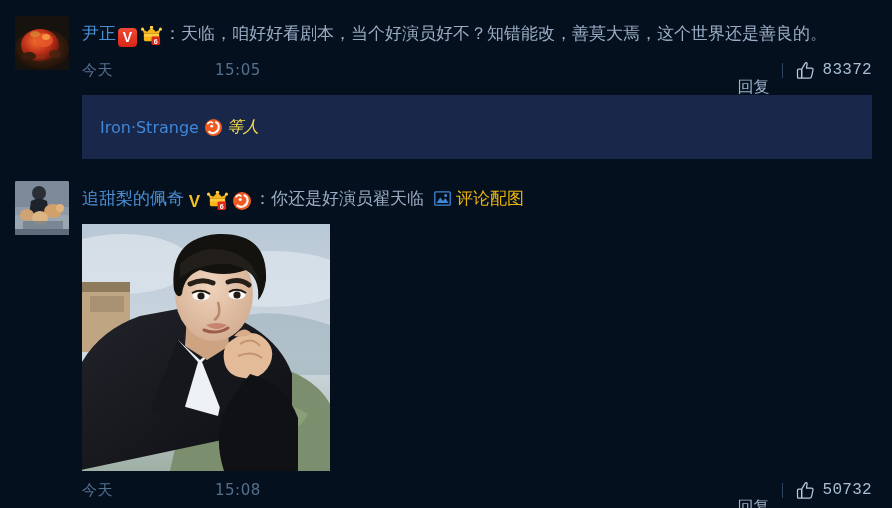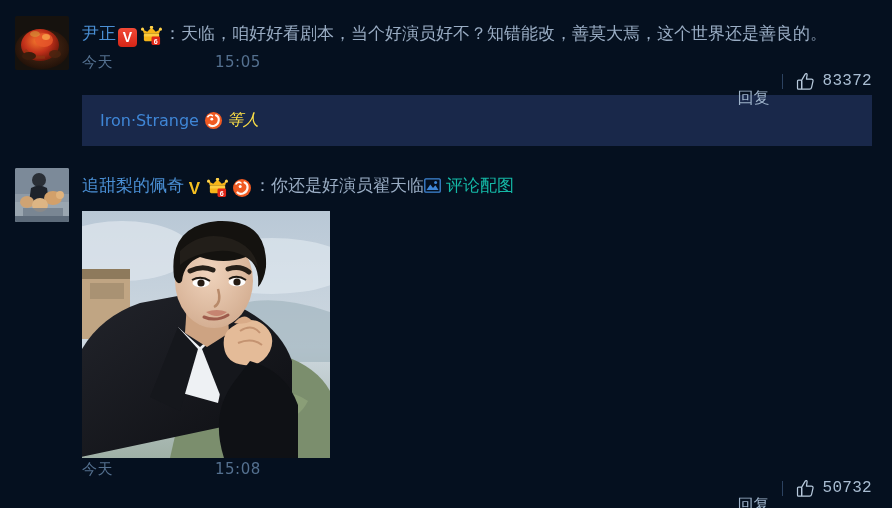--- a/index.html
+++ b/index.html
@@ -88,35 +88,36 @@
     font-size: 17px;
     font-weight: bold;
     line-height: 19px;
     text-align: center;
     font-family: "Liberation Sans", sans-serif;
   }
   .badge-crown { width: 21px; height: 20px; vertical-align: -4px; }
   .badge-tiger { width: 20px; height: 20px; vertical-align: -4px; }
 
   .pic-link {
-    color: #14b8a6;
+    color: #eab308;
     cursor: pointer;
     white-space: nowrap;
+    margin-left: 10px;
   }
   .pic-icon {
     display: inline-block;
     width: 17px; height: 15px;
     vertical-align: -2px;
     margin-right: 5px;
   }
 
   
   .meta {
     display: flex;
-    align-items: flex-start;
+    align-items: center;
     font-size: 15px;
     height: 34px;
     margin-top: 2px;
     color: #5a7694;
     gap: 48px;
   }
   .meta-time { color: #54708f; letter-spacing: .5px; }
   .meta-right {
     margin-left: auto;
     display: flex;
@@ -141,21 +142,21 @@
     cursor: pointer;
     color: #a9bdd2;
   }
   .like-icon { width: 19px; height: 19px; margin-right: 7px; }
   .like-count { font-size: 16px; font-family: Liberation Mono, monospace; letter-spacing: .3px; }
 
   
   .subreply {
     margin: 8px 0 0 0;
     background: #19284a;
-    height: 51px;
+    height: 64px;
     display: flex;
     align-items: center;
     padding: 0 18px;
     box-sizing: border-box;
     font-size: 16px;
     cursor: pointer;
   }
   .sub-name { color: #3f86d6; }
   .sub-tiger { width: 19px; height: 19px; vertical-align: -4px; margin: 0 4px 0 5px; }
   .sub-etc { color: #fde047; margin-right: 7px; font-style: italic; }

